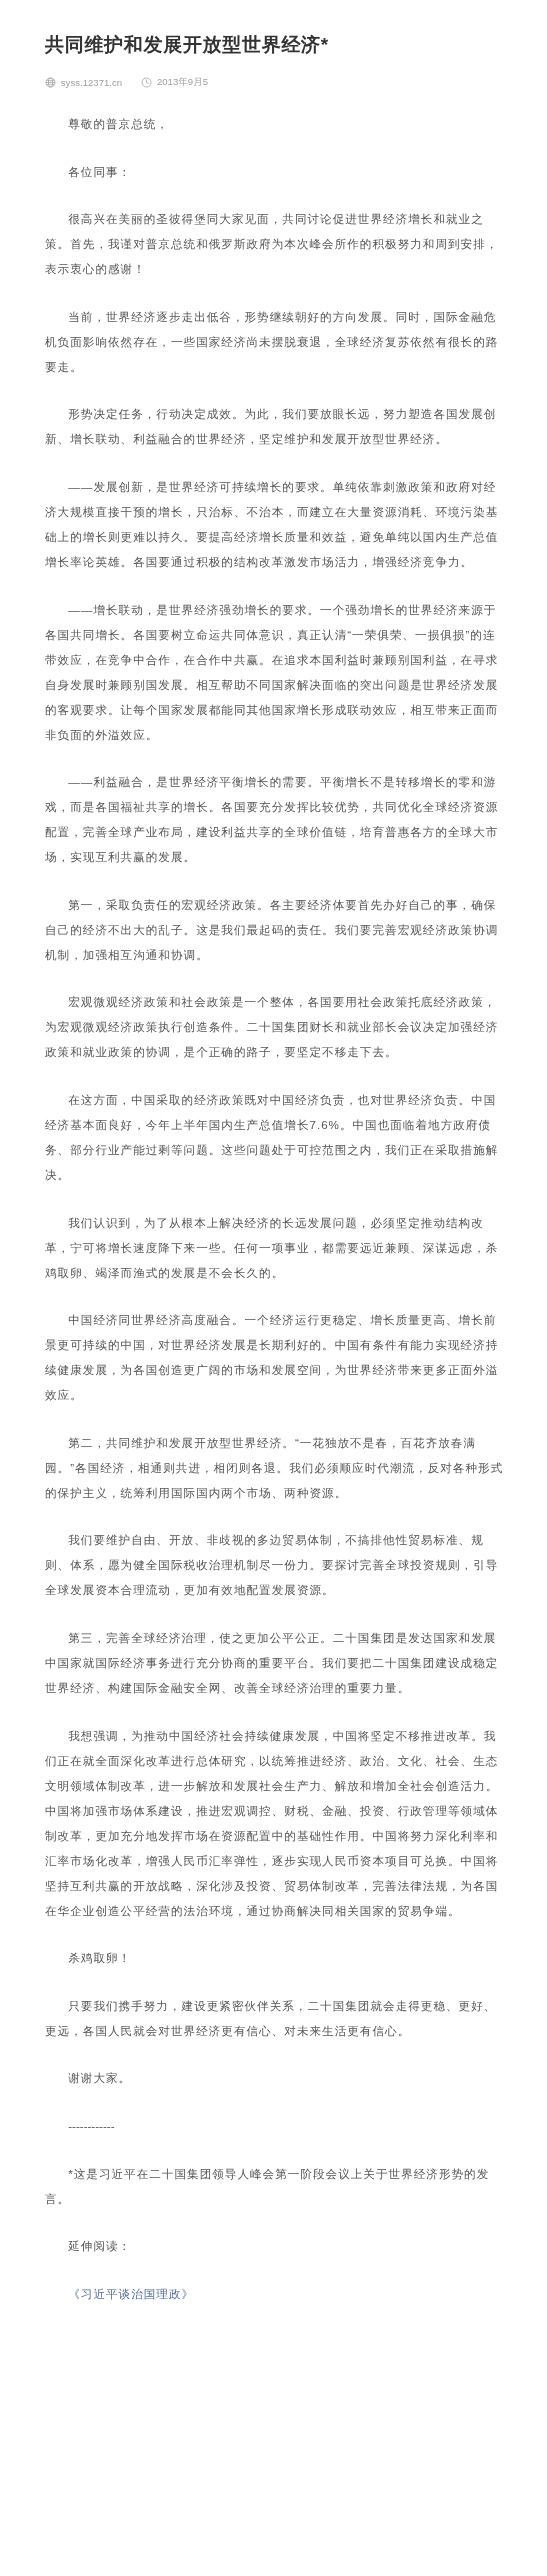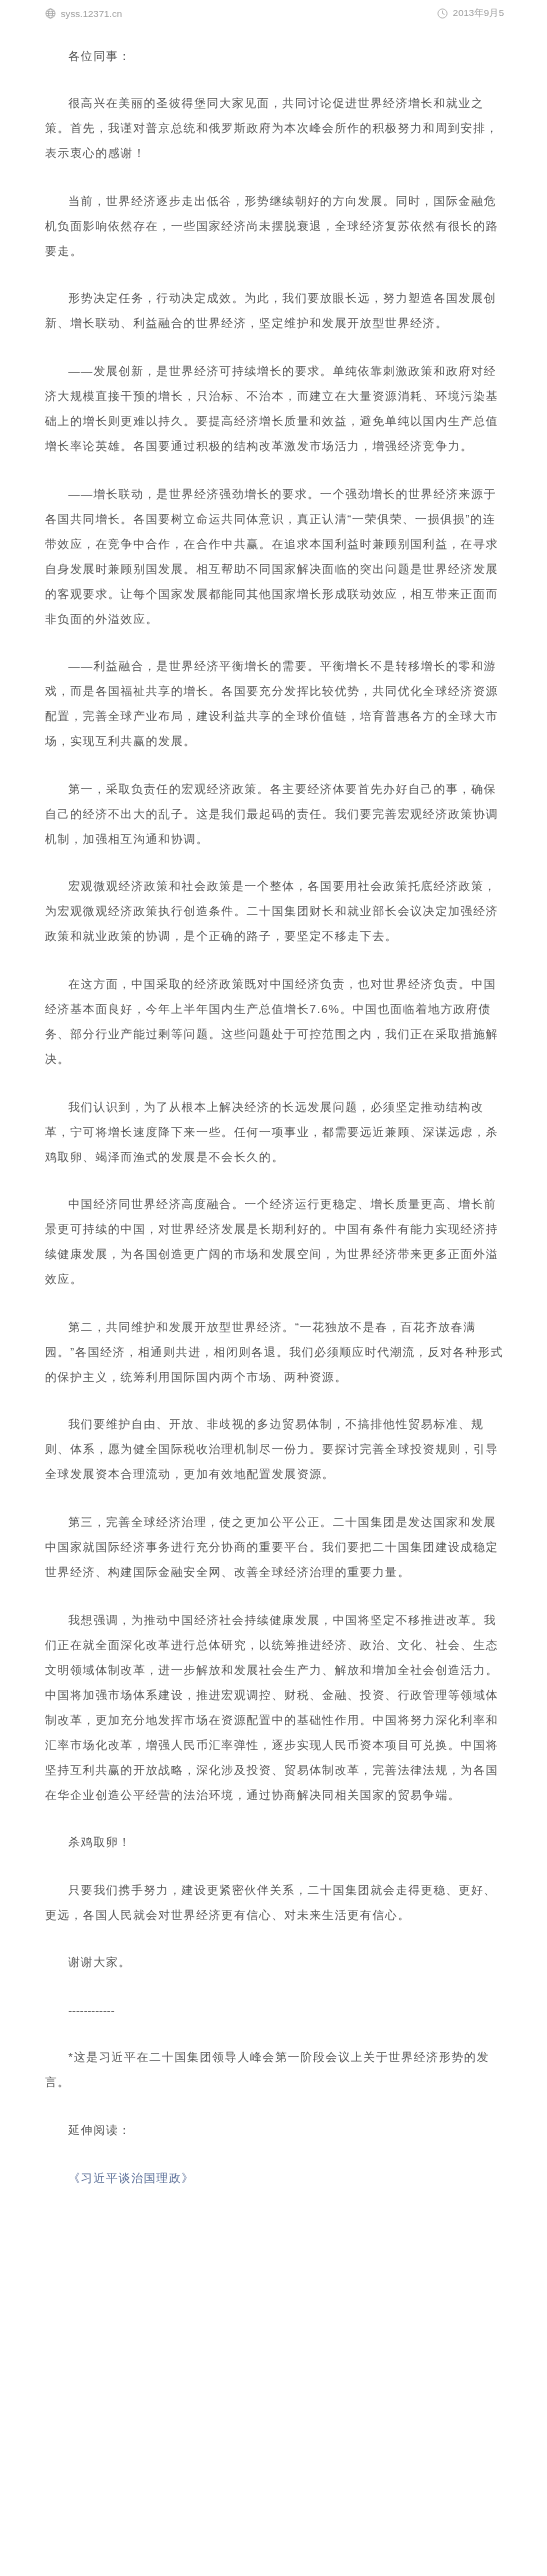--- a/index.html
+++ b/index.html
@@ -16,27 +16,26 @@
   }
   .title {
     margin: 31.5px 0 0 0;
     font-size: 19px;
     line-height: 25px;
     font-weight: bold;
     color: #333333;
     letter-spacing: 0.7px;
   }
   .meta {
-    margin: 7px 0 11px 0;
+    margin: 19px 0 11px 0;
     display: flex;
     align-items: center;
     gap: 19px;
     font-size: 9.6px;
     color: #a0a0a0;
-    justify-content: space-between;
   }
   .meta-item {
     display: inline-flex;
     align-items: center;
     gap: 4.8px;
   }
   .meta-item svg {
     width: 11px;
     height: 11px;
     flex: 0 0 auto;
@@ -60,20 +59,21 @@
     text-decoration: none;
     cursor: pointer;
     margin-top: 44px;
   }
 </style>
 </head>
 <body>
 
 <div class="page">
 
+  <h1 class="title">共同维护和发展开放型世界经济*</h1>
 
   <div class="meta">
     <span class="meta-item">
       <svg viewBox="0 0 16 16" fill="none" stroke="#a0a0a0" stroke-width="1.1">
         <circle cx="8" cy="8" r="6.6"></circle>
         <ellipse cx="8" cy="8" rx="3" ry="6.6"></ellipse>
         <line x1="1.4" y1="8" x2="14.6" y2="8"></line>
         <path d="M2.2 4.5 C4 5.6 12 5.6 13.8 4.5"></path>
         <path d="M2.2 11.5 C4 10.4 12 10.4 13.8 11.5"></path>
       </svg>
@@ -82,20 +82,21 @@
     <span class="meta-item">
       <svg viewBox="0 0 16 16" fill="none" stroke="#a0a0a0" stroke-width="1.1">
         <circle cx="8" cy="8" r="6.6"></circle>
         <polyline points="8,3.8 8,8 11,9.4"></polyline>
       </svg>
       <span>2013年9月5</span>
     </span>
   </div>
 
   <div class="article" id="paragraphs">
+      <p>尊敬的普京总统，</p>
       <p>各位同事：</p>
       <p>很高兴在美丽的圣彼得堡同大家见面，共同讨论促进世界经济增长和就业之策。首先，我谨对普京总统和俄罗斯政府为本次峰会所作的积极努力和周到安排，表示衷心的感谢！</p>
       <p>当前，世界经济逐步走出低谷，形势继续朝好的方向发展。同时，国际金融危机负面影响依然存在，一些国家经济尚未摆脱衰退，全球经济复苏依然有很长的路要走。</p>
       <p>形势决定任务，行动决定成效。为此，我们要放眼长远，努力塑造各国发展创新、增长联动、利益融合的世界经济，坚定维护和发展开放型世界经济。</p>
       <p>——发展创新，是世界经济可持续增长的要求。单纯依靠刺激政策和政府对经济大规模直接干预的增长，只治标、不治本，而建立在大量资源消耗、环境污染基础上的增长则更难以持久。要提高经济增长质量和效益，避免单纯以国内生产总值增长率论英雄。各国要通过积极的结构改革激发市场活力，增强经济竞争力。</p>
       <p>——增长联动，是世界经济强劲增长的要求。一个强劲增长的世界经济来源于各国共同增长。各国要树立命运共同体意识，真正认清“一荣俱荣、一损俱损”的连带效应，在竞争中合作，在合作中共赢。在追求本国利益时兼顾别国利益，在寻求自身发展时兼顾别国发展。相互帮助不同国家解决面临的突出问题是世界经济发展的客观要求。让每个国家发展都能同其他国家增长形成联动效应，相互带来正面而非负面的外溢效应。</p>
       <p>——利益融合，是世界经济平衡增长的需要。平衡增长不是转移增长的零和游戏，而是各国福祉共享的增长。各国要充分发挥比较优势，共同优化全球经济资源配置，完善全球产业布局，建设利益共享的全球价值链，培育普惠各方的全球大市场，实现互利共赢的发展。</p>
       <p>第一，采取负责任的宏观经济政策。各主要经济体要首先办好自己的事，确保自己的经济不出大的乱子。这是我们最起码的责任。我们要完善宏观经济政策协调机制，加强相互沟通和协调。</p>
       <p>宏观微观经济政策和社会政策是一个整体，各国要用社会政策托底经济政策，为宏观微观经济政策执行创造条件。二十国集团财长和就业部长会议决定加强经济政策和就业政策的协调，是个正确的路子，要坚定不移走下去。</p>
       <p>在这方面，中国采取的经济政策既对中国经济负责，也对世界经济负责。中国经济基本面良好，今年上半年国内生产总值增长7.6%。中国也面临着地方政府债务、部分行业产能过剩等问题。这些问题处于可控范围之内，我们正在采取措施解决。</p>

